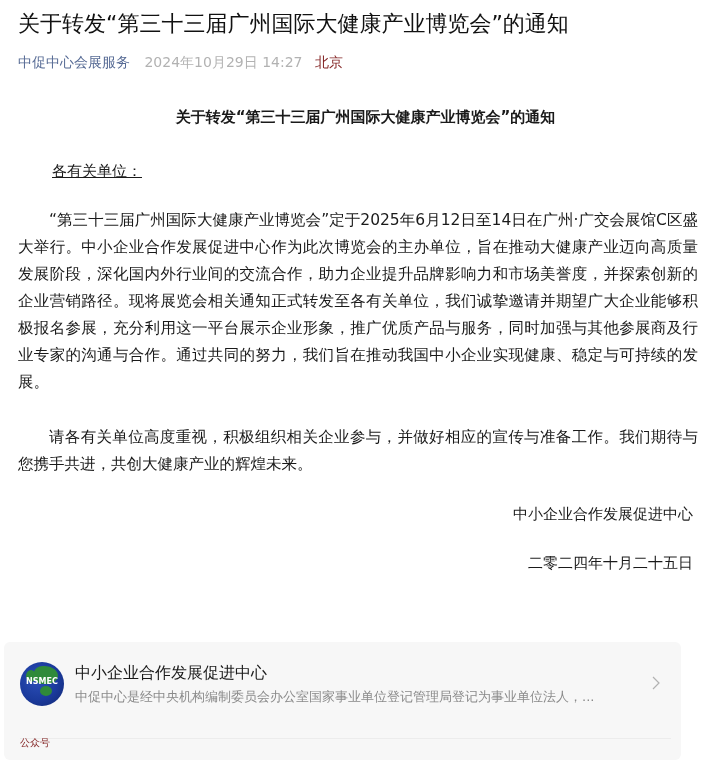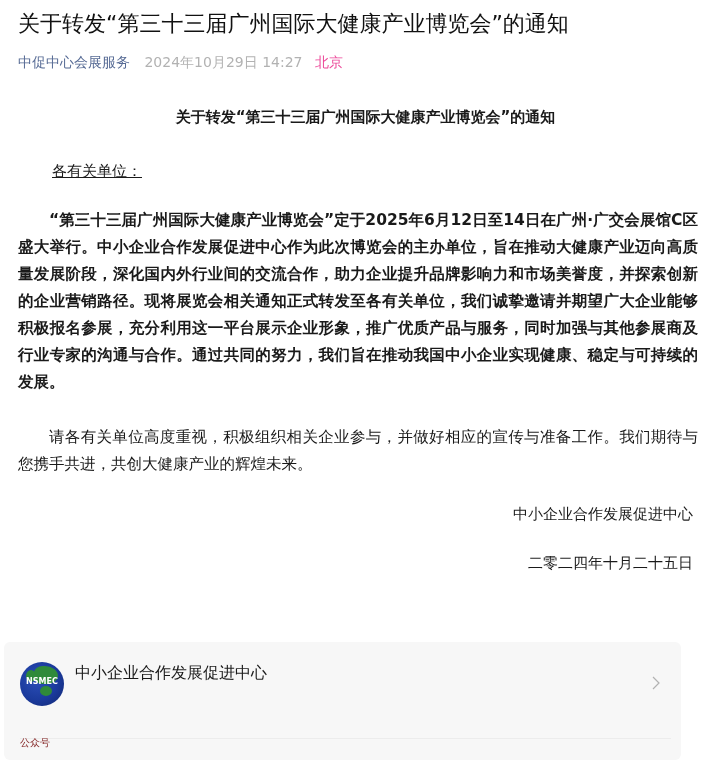--- a/index.html
+++ b/index.html
@@ -9,36 +9,36 @@
       position: absolute; left: 18px; top: 8px;
       font-size: 22px; line-height: 32px; font-weight: 400; color: #111;
       letter-spacing: 0px; white-space: nowrap;
     }
     .meta {
       position: absolute; left: 18px; top: 52px;
       font-size: 14px; line-height: 20px; white-space: nowrap;
     }
     .meta .account { color: #576b95; margin-right: 10px; }
     .meta .date { color: #b2b2b2; margin-right: 8px; }
-    .meta .location { color: #ec4899; }
+    .meta .location { color: #7f1d1d; }
     .doc-title {
       position: absolute; left: 0; width: 723px; top: 106px;
       text-align: center; font-size: 15px; line-height: 22px; font-weight: 700; color: #1a1a1a;
       padding-left: 8px;
     }
     .salutation {
       position: absolute; left: 52px; top: 160px;
       font-size: 15px; line-height: 22px; color: #1a1a1a; text-decoration: underline;
     }
     .para {
       position: absolute; left: 18px; width: 680px;
       font-size: 15.5px; line-height: 27px; color: #1a1a1a;
       text-indent: 2em; text-align: justify;
     }
-    .para1 { top: 207px; font-weight: bold; }
+    .para1 { top: 207px; }
     .para2 { top: 424px; }
     .sign {
       position: absolute; right: 30px; text-align: right;
       font-size: 15px; line-height: 22px; color: #1a1a1a; white-space: nowrap;
     }
     .sign-org { top: 503px; }
     .sign-date { top: 552px; margin-left: 48px; }
     .card {
       position: absolute; left: 4px; top: 642px; width: 677px; height: 118px;
       background: #f7f7f7; border-radius: 6px;
@@ -95,20 +95,21 @@
 
 <div class="card">
   <div class="card-main">
     <div class="avatar">
       <div class="land3"></div>
       <div class="land1"></div>
       <div class="land2"></div>
       <div class="avatar-text">NSMEC</div>
     </div>
     <div class="card-name">中小企业合作发展促进中心</div>
+    <div class="card-desc">中促中心是经中央机构编制委员会办公室国家事业单位登记管理局登记为事业单位法人，...</div>
     <div class="chevron">
       <svg width="10" height="18" viewBox="0 0 10 18">
           <polyline points="2,3 8,9 2,15" fill="none" stroke="#b2b2b2" stroke-width="1.2"></polyline>
         </svg>
     </div>
   </div>
   <div class="card-divider"></div>
   <div class="card-footer" style="top:92px;">
     <span>公众号</span>
   </div>

